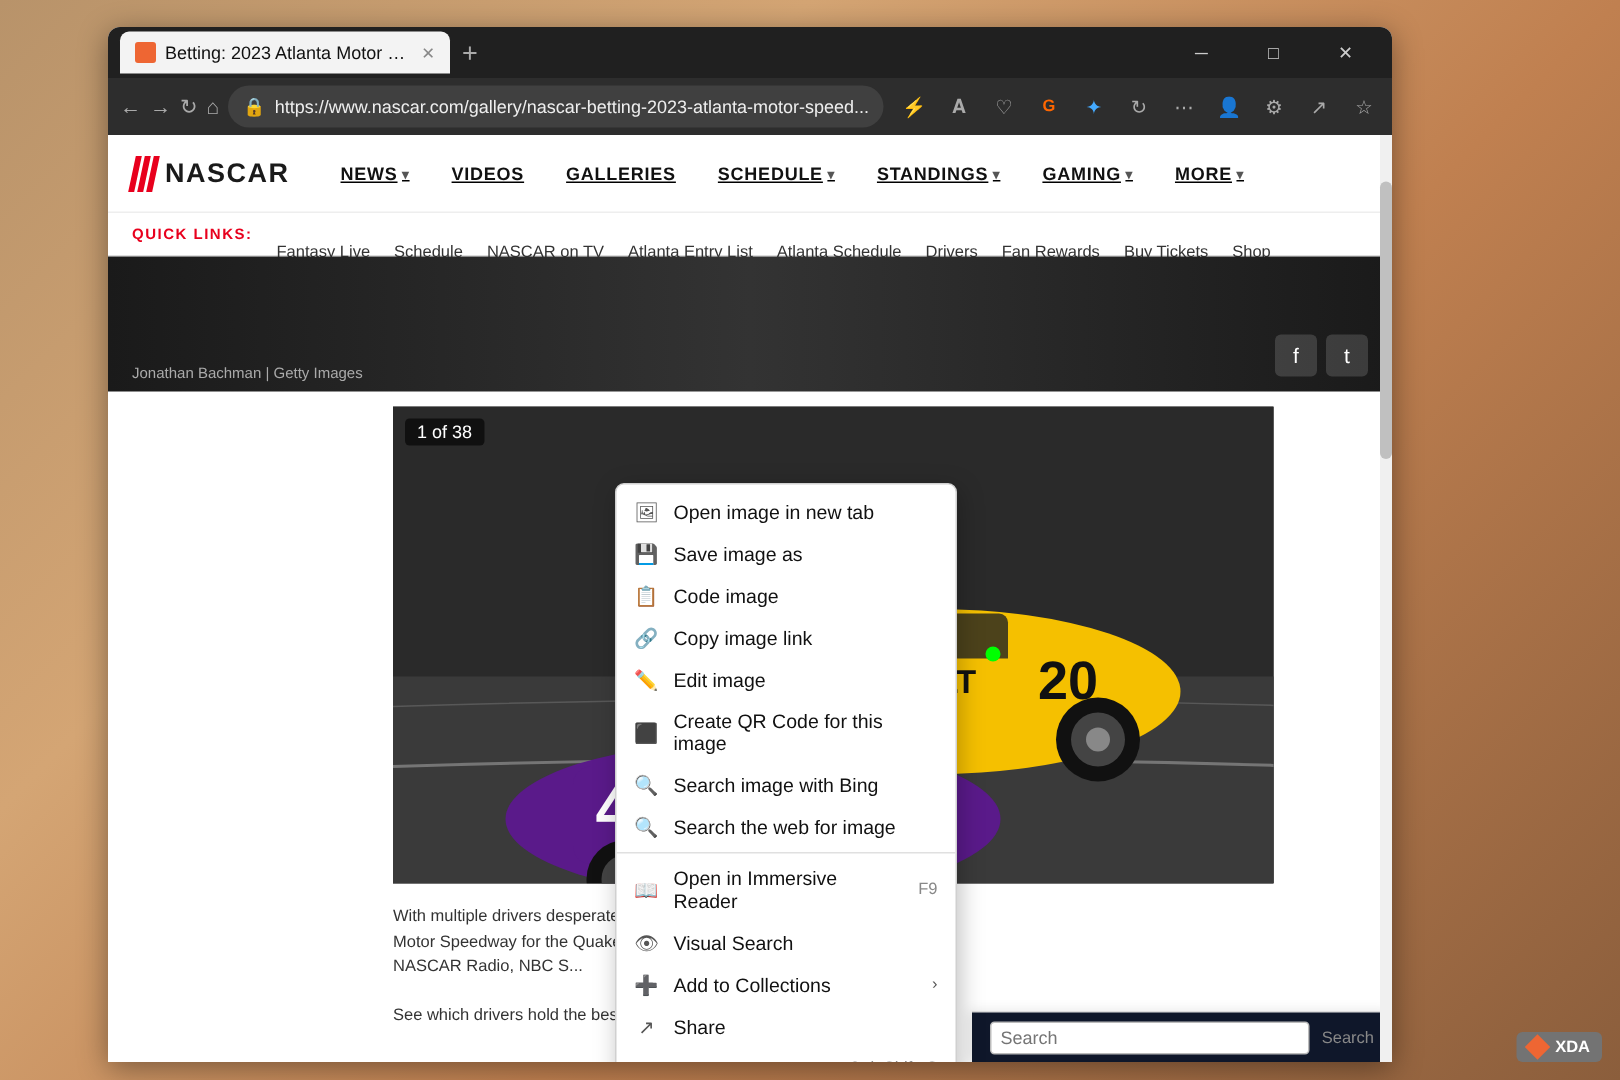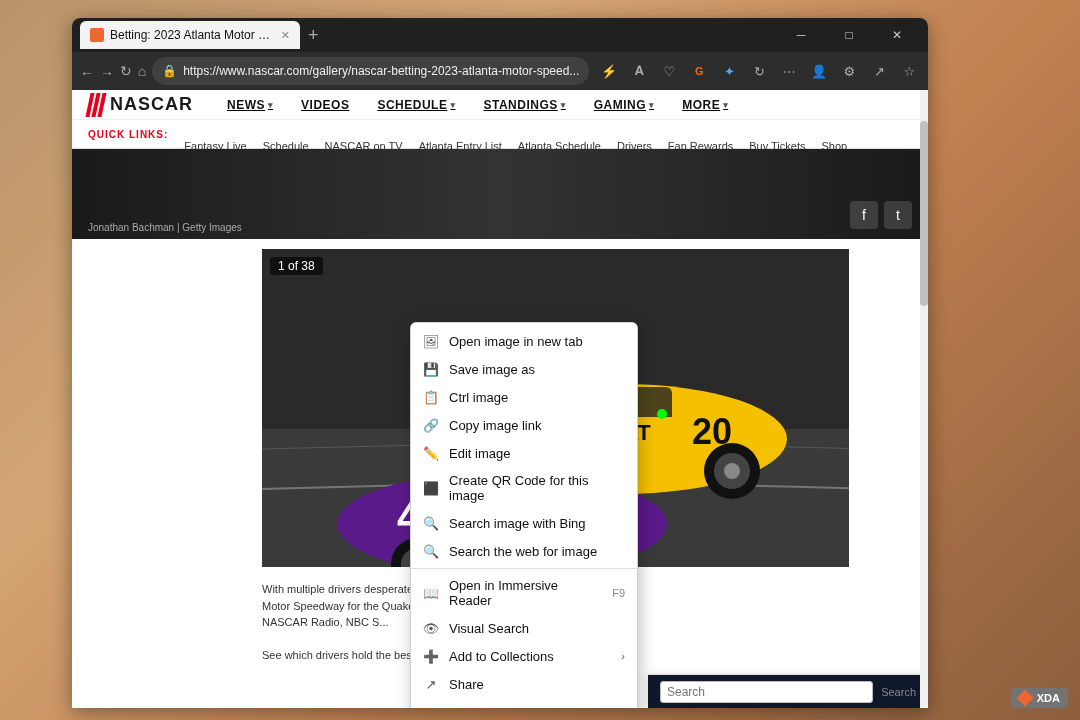--- a/index.html
+++ b/index.html
@@ -191,21 +191,21 @@
     
     .nascar-nav {
       background: white;
       border-bottom: 1px solid #ddd;
     }
 
     .nascar-top-nav {
       display: flex;
       align-items: center;
       padding: 0 16px;
-      height: 30px;
+      height: 52px;
       border-bottom: 1px solid #eee;
     }
 
     .nascar-logo {
       display: flex;
       align-items: center;
       gap: 2px;
       margin-right: 20px;
     }
 
@@ -512,20 +512,23 @@
           </div>
           <div class="nav-items">
             <div class="nav-item">
                 <span>NEWS</span>
                 <span class="nav-chevron">▾</span>
               </div>
             <div class="nav-item">
                 <span>VIDEOS</span>
               </div>
             <div class="nav-item">
+                <span>GALLERIES</span>
+              </div>
+            <div class="nav-item">
                 <span>SCHEDULE</span>
                 <span class="nav-chevron">▾</span>
               </div>
             <div class="nav-item">
                 <span>STANDINGS</span>
                 <span class="nav-chevron">▾</span>
               </div>
             <div class="nav-item">
                 <span>GAMING</span>
                 <span class="nav-chevron">▾</span>
@@ -631,21 +634,21 @@
         <div class="menu-item">
           <span class="menu-icon">🖼</span>
           <span class="menu-label">Open image in new tab</span>
         </div>
         <div class="menu-item">
           <span class="menu-icon">💾</span>
           <span class="menu-label">Save image as</span>
         </div>
         <div class="menu-item">
           <span class="menu-icon">📋</span>
-          <span class="menu-label">Ctrl image</span>
+          <span class="menu-label">Code image</span>
         </div>
         <div class="menu-item">
           <span class="menu-icon">🔗</span>
           <span class="menu-label">Copy image link</span>
         </div>
         <div class="menu-item">
           <span class="menu-icon">✏️</span>
           <span class="menu-label">Edit image</span>
         </div>
         <div class="menu-item">

